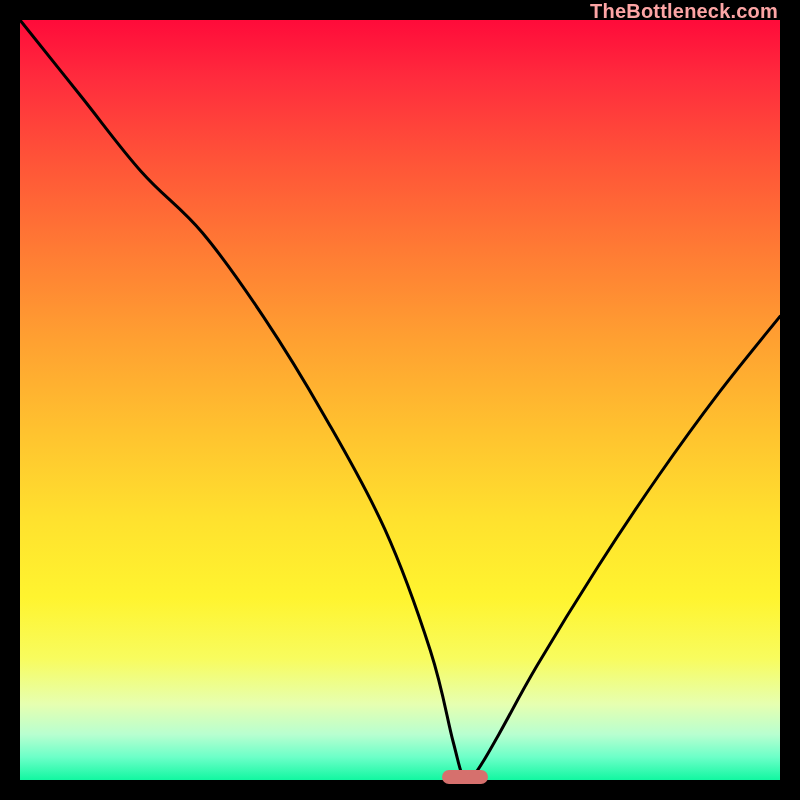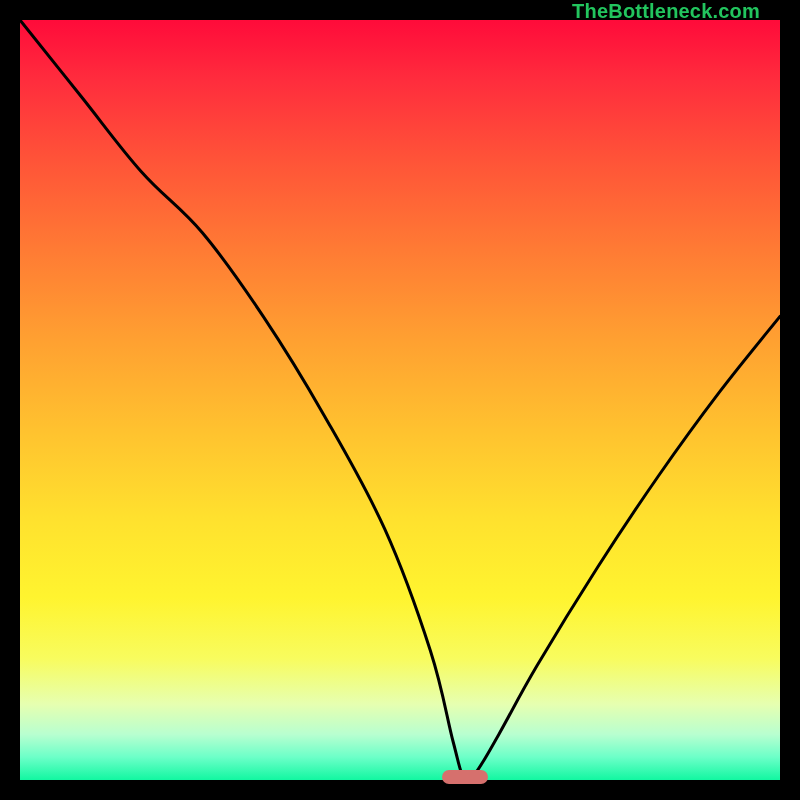--- a/index.html
+++ b/index.html
@@ -36,25 +36,25 @@
       #f8fc5e 84%,
       #e6ffb0 90%,
       #b8ffd0 94%,
       #6cffc8 97%,
       #12f7a1 100%
     );
   }
   .watermark {
     position: absolute;
     top: 0px;
-    right: 40px;
+    right: 22px;
     font-family: Arial, Helvetica, sans-serif;
     font-size: 20px;
     font-weight: 600;
-    color: #22c55e;
+    color: #fca5a5;
     letter-spacing: 0.2px;
     user-select: none;
   }
   svg.curve {
     position: absolute;
     left: 0;
     top: 0;
     width: 760px;
     height: 760px;
   }

